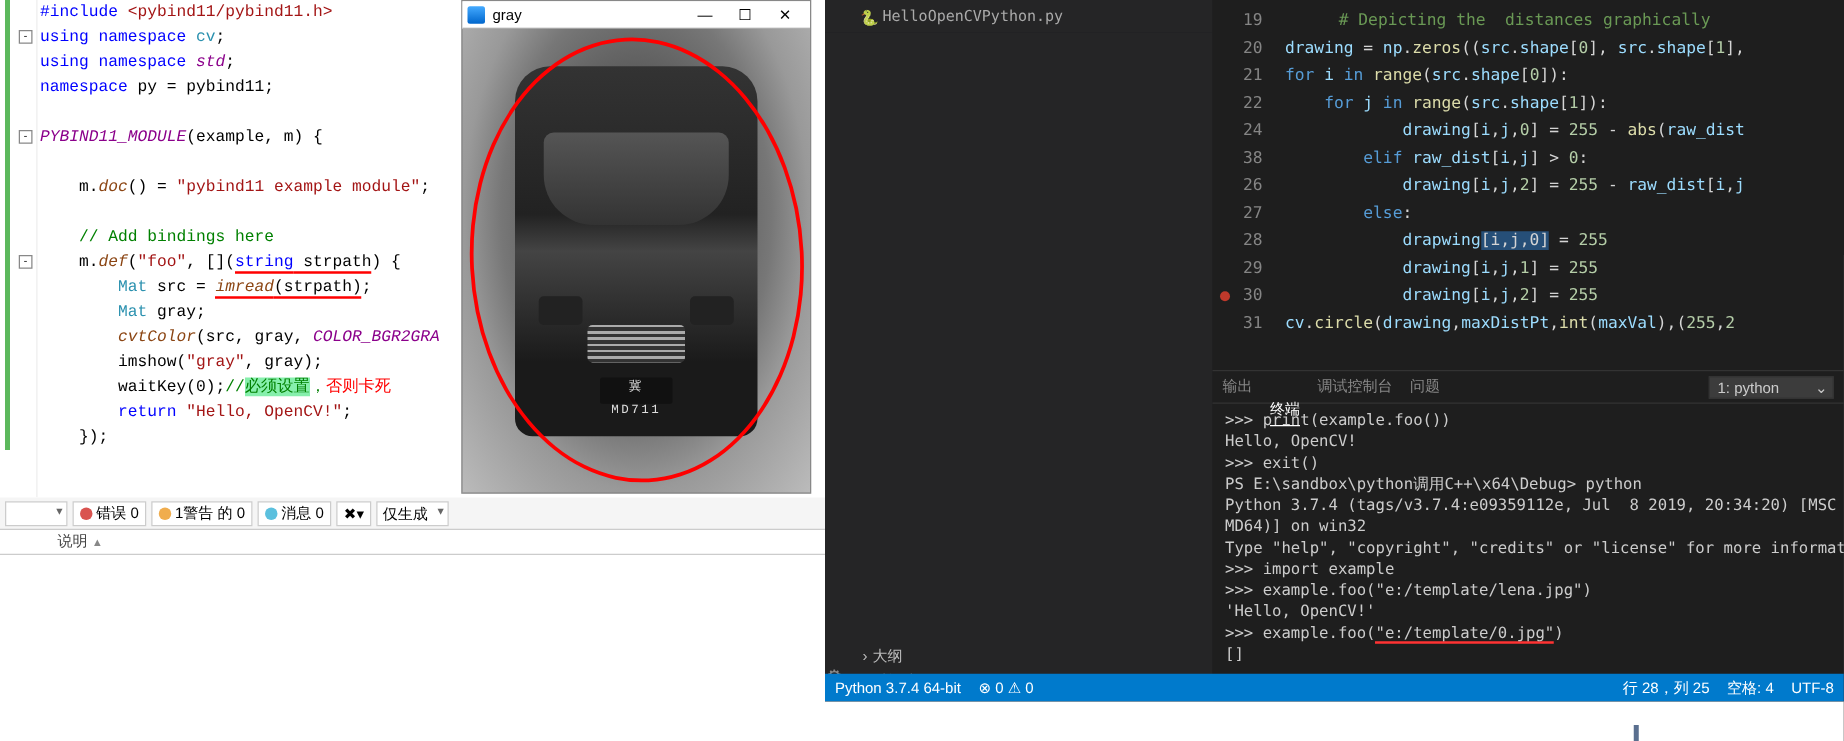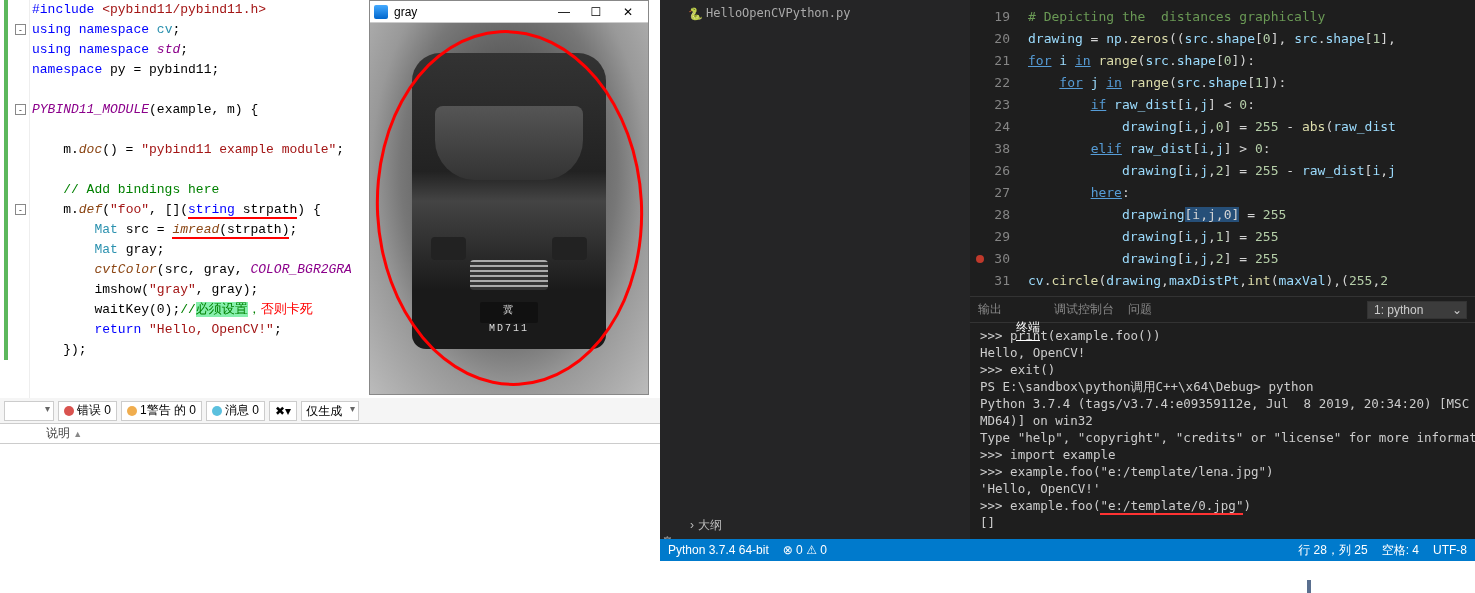--- a/index.html
+++ b/index.html
@@ -53,21 +53,21 @@
 
 
 .vscode { position: absolute; left: 660px; top: 0; right: 0; height: 561px; background: #1e1e1e; color: #ccc; font-family: Consolas, monospace; }
 .vscode-tabs { position: absolute; left: 0; top: 0; height: 26px; width: 310px; background: #252526; display: flex; align-items: center; padding-left: 28px; font-size: 12px; color:#aaa;}
 .vscode-tabs .py-ico { width:12px;height:12px; margin-right:6px; color:#4b8bbe; }
 .vscode-code { position: absolute; left: 310px; top: 0; right: 0; height: 296px; background: #1e1e1e; overflow: hidden; padding-top: 6px;}
 .vscode-code .row { display:flex; height:22px; line-height:22px; }
 .vscode-code .gut { width:58px; text-align:right; color:#858585; padding-right:18px; position:relative;}
 .vscode-code .bp { position:absolute; left:6px; top:7px; width:8px;height:8px;border-radius:50%; background:#c0392b;}
 .vscode-code .txt { flex:1; white-space: pre; }
-.c-green{color:#6a9955;} .c-blue{color:#569cd6;text-decoration:underline;} .c-cyan{color:#9cdcfe;} .c-ylw{color:#dcdcaa;} .c-num{color:#b5cea8;} .c-op{color:#d4d4d4;}.c-sel{background:#264f78;}
+.c-green{color:#6a9955;margin-left:43px;} .c-blue{color:#569cd6;} .c-cyan{color:#9cdcfe;} .c-ylw{color:#dcdcaa;} .c-num{color:#b5cea8;} .c-op{color:#d4d4d4;}.c-sel{background:#264f78;}
 
 
 .term-panel { position:absolute; left:310px; top:296px; right:0; bottom:0; background:#1e1e1e; border-top:1px solid #333;}
 .term-tabs { height:26px; display:flex; align-items:center; font-size:12px; color:#888; border-bottom:1px solid #333; padding:0 8px; gap:14px; font-family:'Microsoft YaHei',sans-serif;}
 .term-tabs .active { color:#fff; border-bottom:1px solid #fff; padding-bottom:4px;margin-top:41px;}
 .term-sel { margin-left:auto; border:1px solid #333; background:#3c3c3c; color:#ccc; padding:1px 18px 1px 6px; position:relative; min-width:100px;}
 .term-sel::after{content:"⌄"; position:absolute; right:4px;}
 .term-body { padding:4px 10px; font-size:12.5px; line-height:17px; white-space:pre; color:#ccc; overflow:hidden;}
 .term-underline{ border-bottom:2px solid #ff3333;}
 
@@ -167,38 +167,34 @@
       </div>
       <div class="row">
         <div class="gut">21</div>
         <div class="txt"><span class="c-blue">for</span><span class="c-op"> </span><span class="c-cyan">i</span><span class="c-op"> </span><span class="c-blue">in</span><span class="c-op"> </span><span class="c-ylw">range</span><span class="c-op">(</span><span class="c-cyan">src</span><span class="c-op">.</span><span class="c-cyan">shape</span><span class="c-op">[</span><span class="c-num">0</span><span class="c-op">]):</span></div>
       </div>
       <div class="row">
         <div class="gut">22</div>
         <div class="txt"><span class="c-op">    </span><span class="c-blue">for</span><span class="c-op"> </span><span class="c-cyan">j</span><span class="c-op"> </span><span class="c-blue">in</span><span class="c-op"> </span><span class="c-ylw">range</span><span class="c-op">(</span><span class="c-cyan">src</span><span class="c-op">.</span><span class="c-cyan">shape</span><span class="c-op">[</span><span class="c-num">1</span><span class="c-op">]):</span></div>
       </div>
       <div class="row">
-        <div class="gut">23</div>
-        <div class="txt"><span class="c-op">        </span><span class="c-blue">if</span><span class="c-op"> </span><span class="c-cyan">raw_dist</span><span class="c-op">[</span><span class="c-cyan">i</span><span class="c-op">,</span><span class="c-cyan">j</span><span class="c-op">] &lt; </span><span class="c-num">0</span><span class="c-op">:</span></div>
-      </div>
-      <div class="row">
         <div class="gut">24</div>
         <div class="txt"><span class="c-op">            </span><span class="c-cyan">drawing</span><span class="c-op">[</span><span class="c-cyan">i</span><span class="c-op">,</span><span class="c-cyan">j</span><span class="c-op">,</span><span class="c-num">0</span><span class="c-op">] = </span><span class="c-num">255</span><span class="c-op"> - </span><span class="c-ylw">abs</span><span class="c-op">(</span><span class="c-cyan">raw_dist</span></div>
       </div>
       <div class="row">
         <div class="gut">38</div>
         <div class="txt"><span class="c-op">        </span><span class="c-blue">elif</span><span class="c-op"> </span><span class="c-cyan">raw_dist</span><span class="c-op">[</span><span class="c-cyan">i</span><span class="c-op">,</span><span class="c-cyan">j</span><span class="c-op">] &gt; </span><span class="c-num">0</span><span class="c-op">:</span></div>
       </div>
       <div class="row">
         <div class="gut">26</div>
         <div class="txt"><span class="c-op">            </span><span class="c-cyan">drawing</span><span class="c-op">[</span><span class="c-cyan">i</span><span class="c-op">,</span><span class="c-cyan">j</span><span class="c-op">,</span><span class="c-num">2</span><span class="c-op">] = </span><span class="c-num">255</span><span class="c-op"> - </span><span class="c-cyan">raw_dist</span><span class="c-op">[</span><span class="c-cyan">i</span><span class="c-op">,</span><span class="c-cyan">j</span></div>
       </div>
       <div class="row">
         <div class="gut">27</div>
-        <div class="txt"><span class="c-op">        </span><span class="c-blue">here</span><span class="c-op">:</span></div>
+        <div class="txt"><span class="c-op">        </span><span class="c-blue">else</span><span class="c-op">:</span></div>
       </div>
       <div class="row">
         <div class="gut">28</div>
         <div class="txt"><span class="c-op">            </span><span class="c-cyan">drapwing</span><span class="c-op c-sel">[i,j,0]</span><span class="c-op"> = </span><span class="c-num">255</span></div>
       </div>
       <div class="row">
         <div class="gut">29</div>
         <div class="txt"><span class="c-op">            </span><span class="c-cyan">drawing</span><span class="c-op">[</span><span class="c-cyan">i</span><span class="c-op">,</span><span class="c-cyan">j</span><span class="c-op">,</span><span class="c-num">1</span><span class="c-op">] = </span><span class="c-num">255</span></div>
       </div>
       <div class="row">

